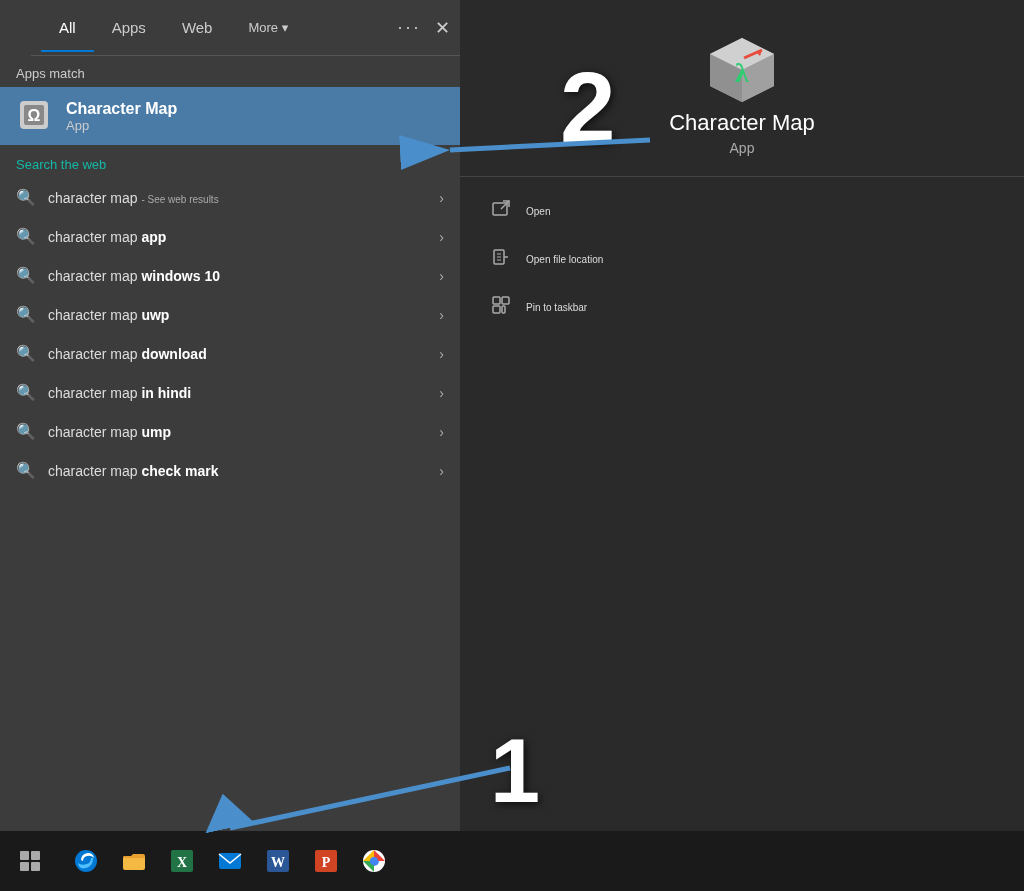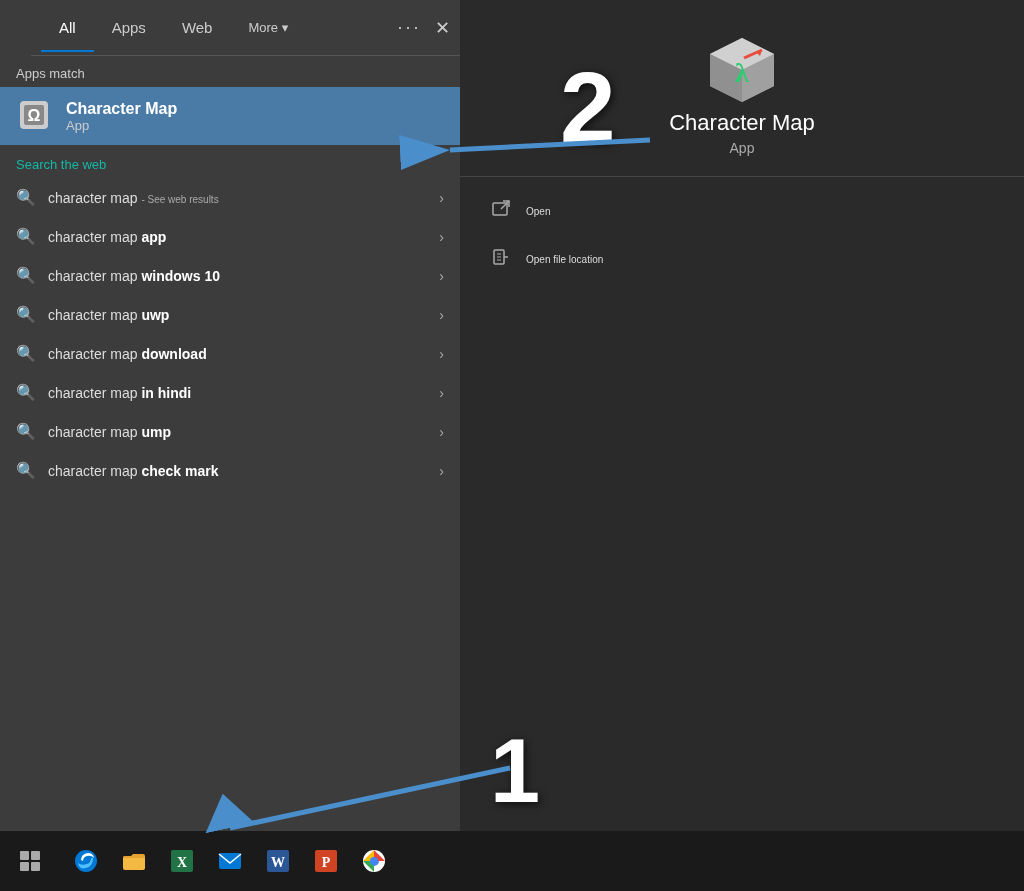--- a/index.html
+++ b/index.html
@@ -440,20 +440,31 @@
           <line x1="6" y1="7" x2="10" y2="7" stroke="#aaa" stroke-width="1"></line>
           <line x1="6" y1="10" x2="10" y2="10" stroke="#aaa" stroke-width="1"></line>
           <line x1="6" y1="13" x2="10" y2="13" stroke="#aaa" stroke-width="1"></line>
           <path d="M13 10 L17 10" stroke="#aaa" stroke-width="1.5"></path>
         </svg>
       </span>
       <span>Open file location</span>
     </div>
 
 
+    <div class="action-item">
+      <span class="action-icon">
+        <svg width="20" height="20" viewBox="0 0 20 20" xmlns="http://www.w3.org/2000/svg">
+          <rect x="2" y="2" width="7" height="7" rx="1" fill="none" stroke="#aaa" stroke-width="1.5"></rect>
+          <rect x="11" y="2" width="7" height="7" rx="1" fill="none" stroke="#aaa" stroke-width="1.5"></rect>
+          <rect x="2" y="11" width="7" height="7" rx="1" fill="none" stroke="#aaa" stroke-width="1.5"></rect>
+          <rect x="11" y="11" width="3" height="7" rx="1" fill="none" stroke="#aaa" stroke-width="1.5"></rect>
+        </svg>
+      </span>
+      <span>Pin to taskbar</span>
+    </div>
 
   </div>
 
 </div>
 
 <div class="annotation-number" style="top: 50px; left: 560px; font-size: 100px; color: white; text-shadow: 2px 2px 8px rgba(0,0,0,0.7);">2</div>
 
 <div class="annotation-number" style="bottom: 68px; left: 490px; font-size: 90px; color: white; text-shadow: 2px 2px 8px rgba(0,0,0,0.7);">1</div>
 
 <svg class="arrow-line" style="position:absolute; top:0; left:0; width:1024px; height:891px; pointer-events:none;">

